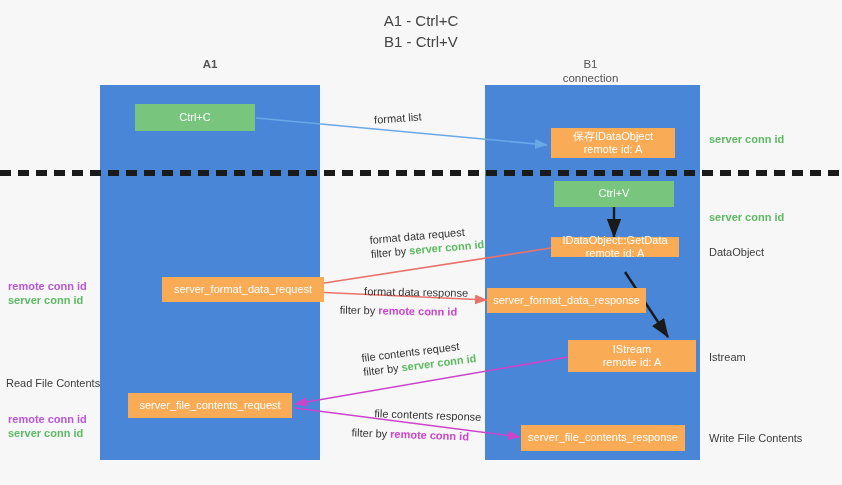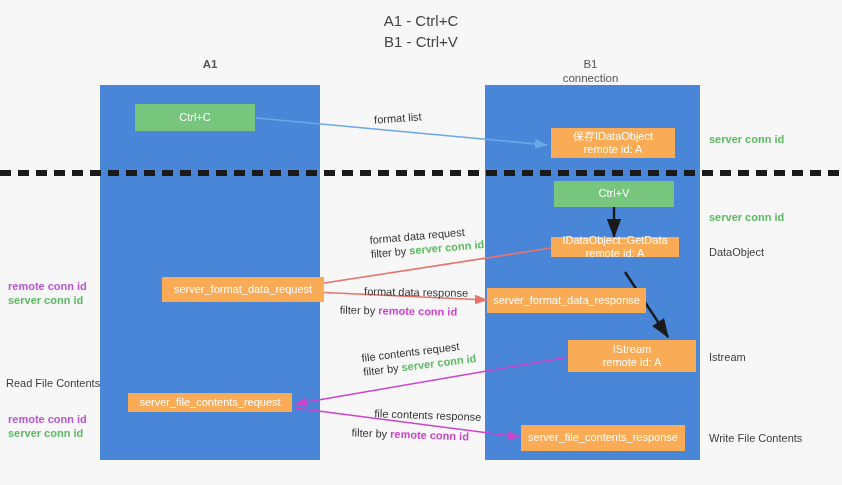--- a/index.html
+++ b/index.html
@@ -159,21 +159,21 @@
   <div id="divider"></div>
 
   <div class="box green" style="left:135px; top:104px; width:120px; height:27px;">
     <span>Ctrl+C</span>
   </div>
 
   <div class="box orange" style="left:130px; top:277px; width:162px; height:25px;margin-left:32px;">
     <span>server_format_data_request</span>
   </div>
 
-  <div class="box orange" style="left:128px; top:393px; width:164px; height:19px;">
+  <div class="box orange" style="left:128px; top:393px; width:164px; height:25px;">
     <span>server_file_contents_request</span>
   </div>
 
   <div class="box orange" style="left:551px; top:128px; width:124px; height:30px;">
     <span>保存IDataObject</span>
     <span>remote id: A</span>
   </div>
 
   <div class="box green" style="left:554px; top:181px; width:120px; height:26px;">
     <span>Ctrl+V</span>

